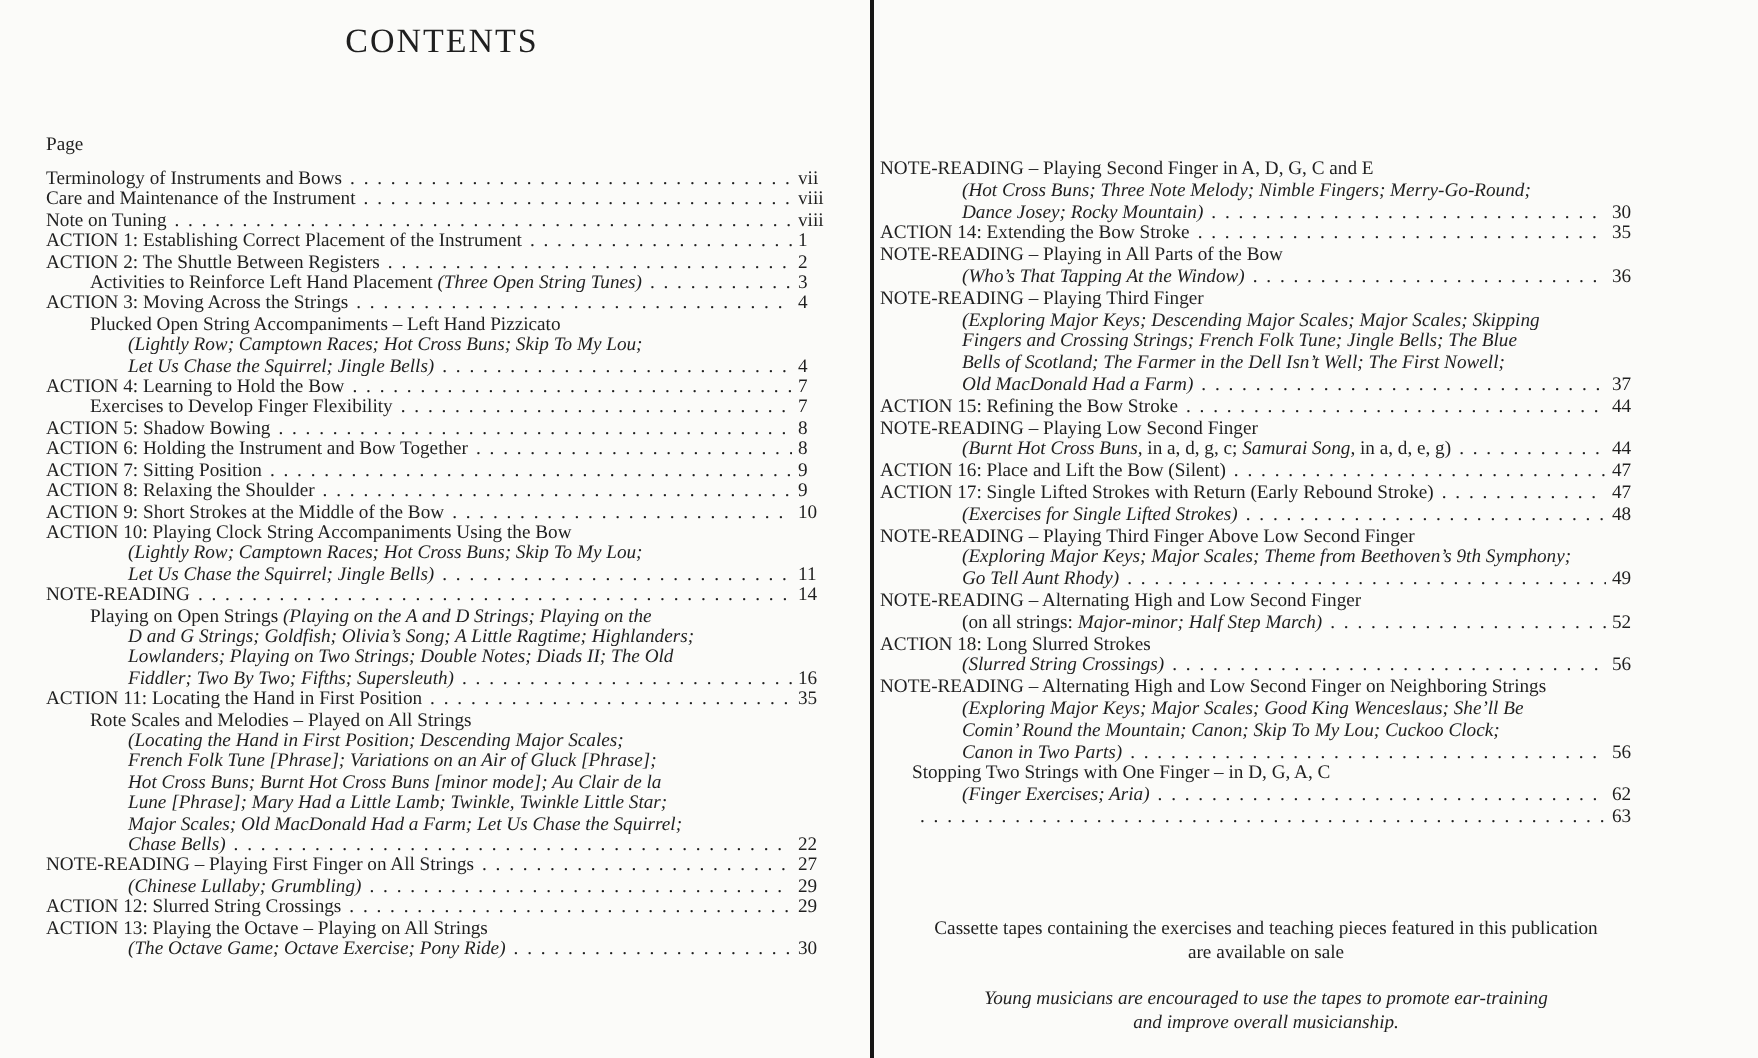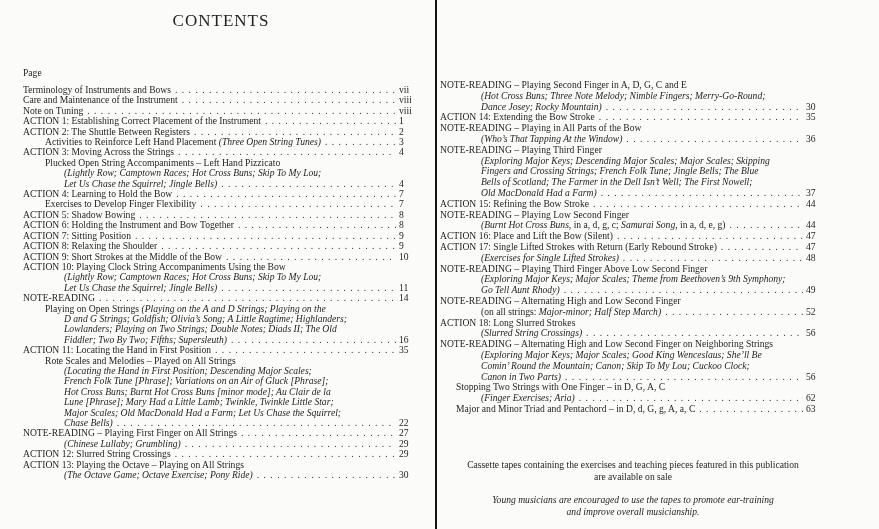--- a/index.html
+++ b/index.html
@@ -141,21 +141,21 @@
       <div class="entry ind0"><span class="etext"><span class="">NOTE-READING – Alternating High and Low Second Finger</span></span></div>
       <div class="entry ind2"><span class="etext"><span class="">(on all strings: </span><span class="it">Major-minor; Half Step March)</span></span><span class="leader"></span><span class="pg">52</span></div>
       <div class="entry ind0"><span class="etext"><span class="">ACTION 18: Long Slurred Strokes</span></span></div>
       <div class="entry ind2"><span class="etext"><span class="it">(Slurred String Crossings)</span></span><span class="leader"></span><span class="pg">56</span></div>
       <div class="entry ind0"><span class="etext"><span class="">NOTE-READING – Alternating High and Low Second Finger on Neighboring Strings</span></span></div>
       <div class="entry ind2"><span class="etext"><span class="it">(Exploring Major Keys; Major Scales; Good King Wenceslaus; She’ll Be</span></span></div>
       <div class="entry ind2"><span class="etext"><span class="it">Comin’ Round the Mountain; Canon; Skip To My Lou; Cuckoo Clock;</span></span></div>
       <div class="entry ind2"><span class="etext"><span class="it">Canon in Two Parts)</span></span><span class="leader"></span><span class="pg">56</span></div>
       <div class="entry ind1"><span class="etext"><span class="">Stopping Two Strings with One Finger – in D, G, A, C</span></span></div>
       <div class="entry ind2"><span class="etext"><span class="it">(Finger Exercises; Aria)</span></span><span class="leader"></span><span class="pg">62</span></div>
-      <div class="entry ind1"><span class="etext"><span class="">Major and Minor Triad and Pentachord – in D, d, G, g, A, a, C</span></span><span class="leader"></span><span class="pg">63</span></div>
+      <div class="entry ind1"><span class="leader"></span><span class="pg">63</span></div>
     </div>
   <div class="footer">
     <div class="notice">
       <div>Cassette tapes containing the exercises and teaching pieces featured in this publication</div>
       <div>are available on sale</div>
     </div>
     <div class="tagline">
       <div>Young musicians are encouraged to use the tapes to promote ear-training</div>
       <div>and improve overall musicianship.</div>
     </div>

